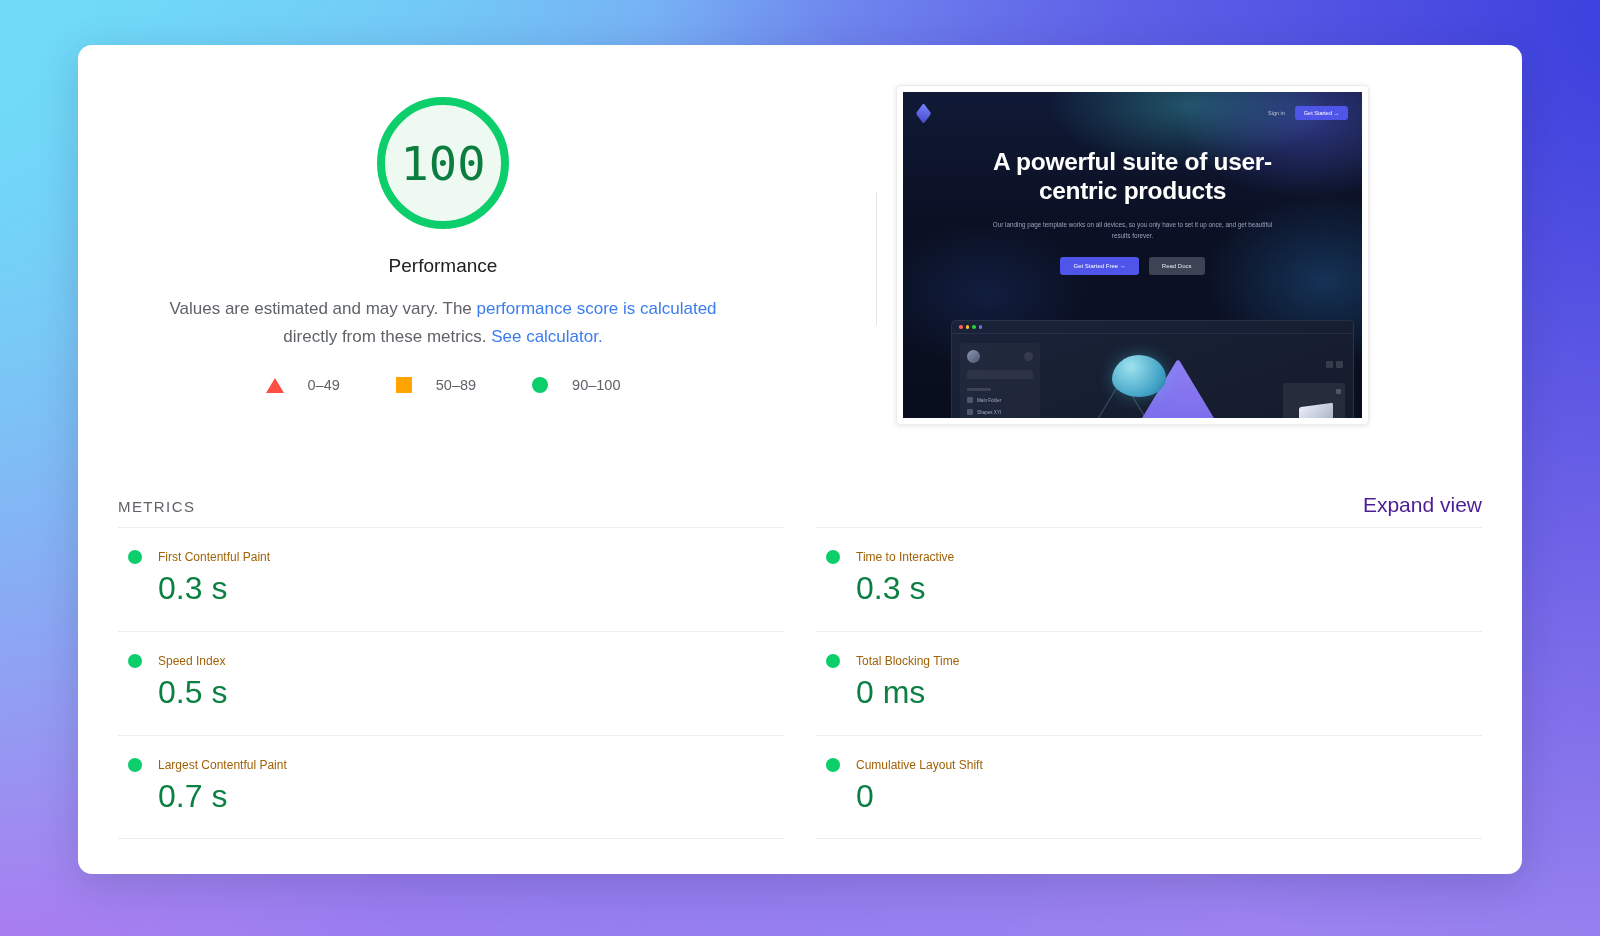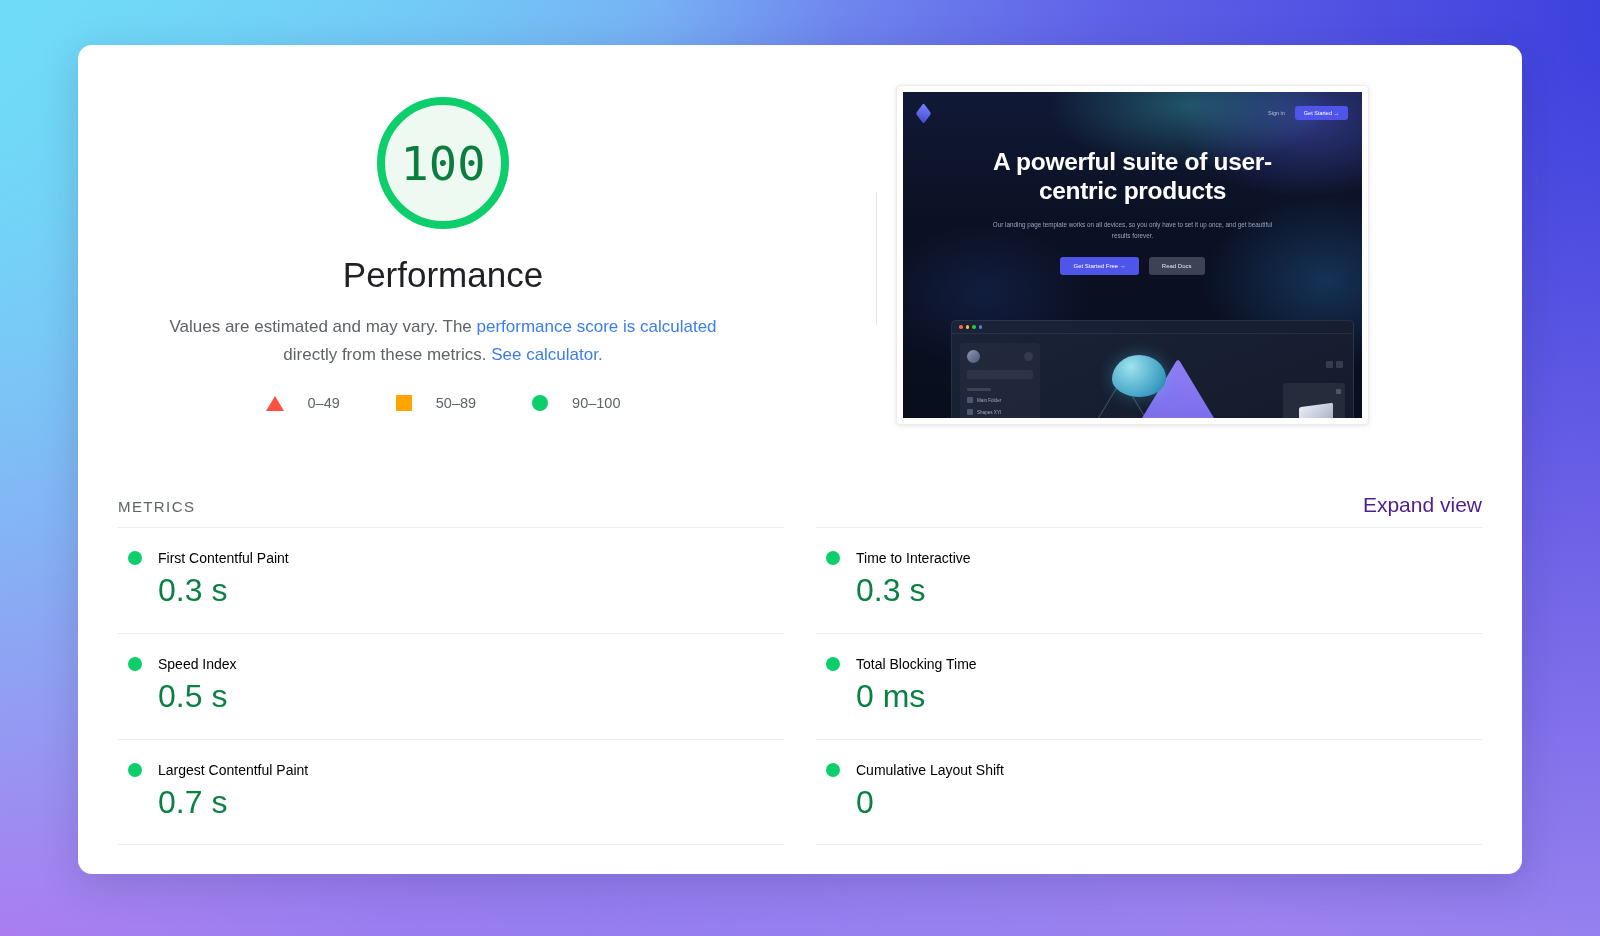--- a/index.html
+++ b/index.html
@@ -68,21 +68,21 @@
   .gauge-score {
     font-family: "DejaVu Sans Mono", monospace;
     font-size: 47px;
     line-height: 1;
     color: #0b7d3e;
     letter-spacing: 0px;
   }
 
   .gauge-title {
     margin-top: 26px;
-    font-size: 35px;
+    font-size: 19px;
     color: #202124;
     font-weight: 400;
   }
 
   .gauge-desc {
     margin: 18px auto 0;
     width: 560px;
     font-size: 17px;
     line-height: 28px;
     color: #5f6368;
@@ -393,22 +393,22 @@
     gap: 16px;
     padding-left: 10px;
   }
   .metric-dot {
     width: 14px; height: 14px;
     border-radius: 50%;
     background: #0cce6b;
     flex: none;
   }
   .metric-name {
-    font-size: 14px;
-    color: #000000;
+    font-size: 12px;
+    color: #a16207;
   }
   .metric-value {
     margin-top: 6px;
     padding-left: 40px;
     font-size: 32px;
     color: #0b8043;
     line-height: 1.15;
   }
 </style>
 </head>

